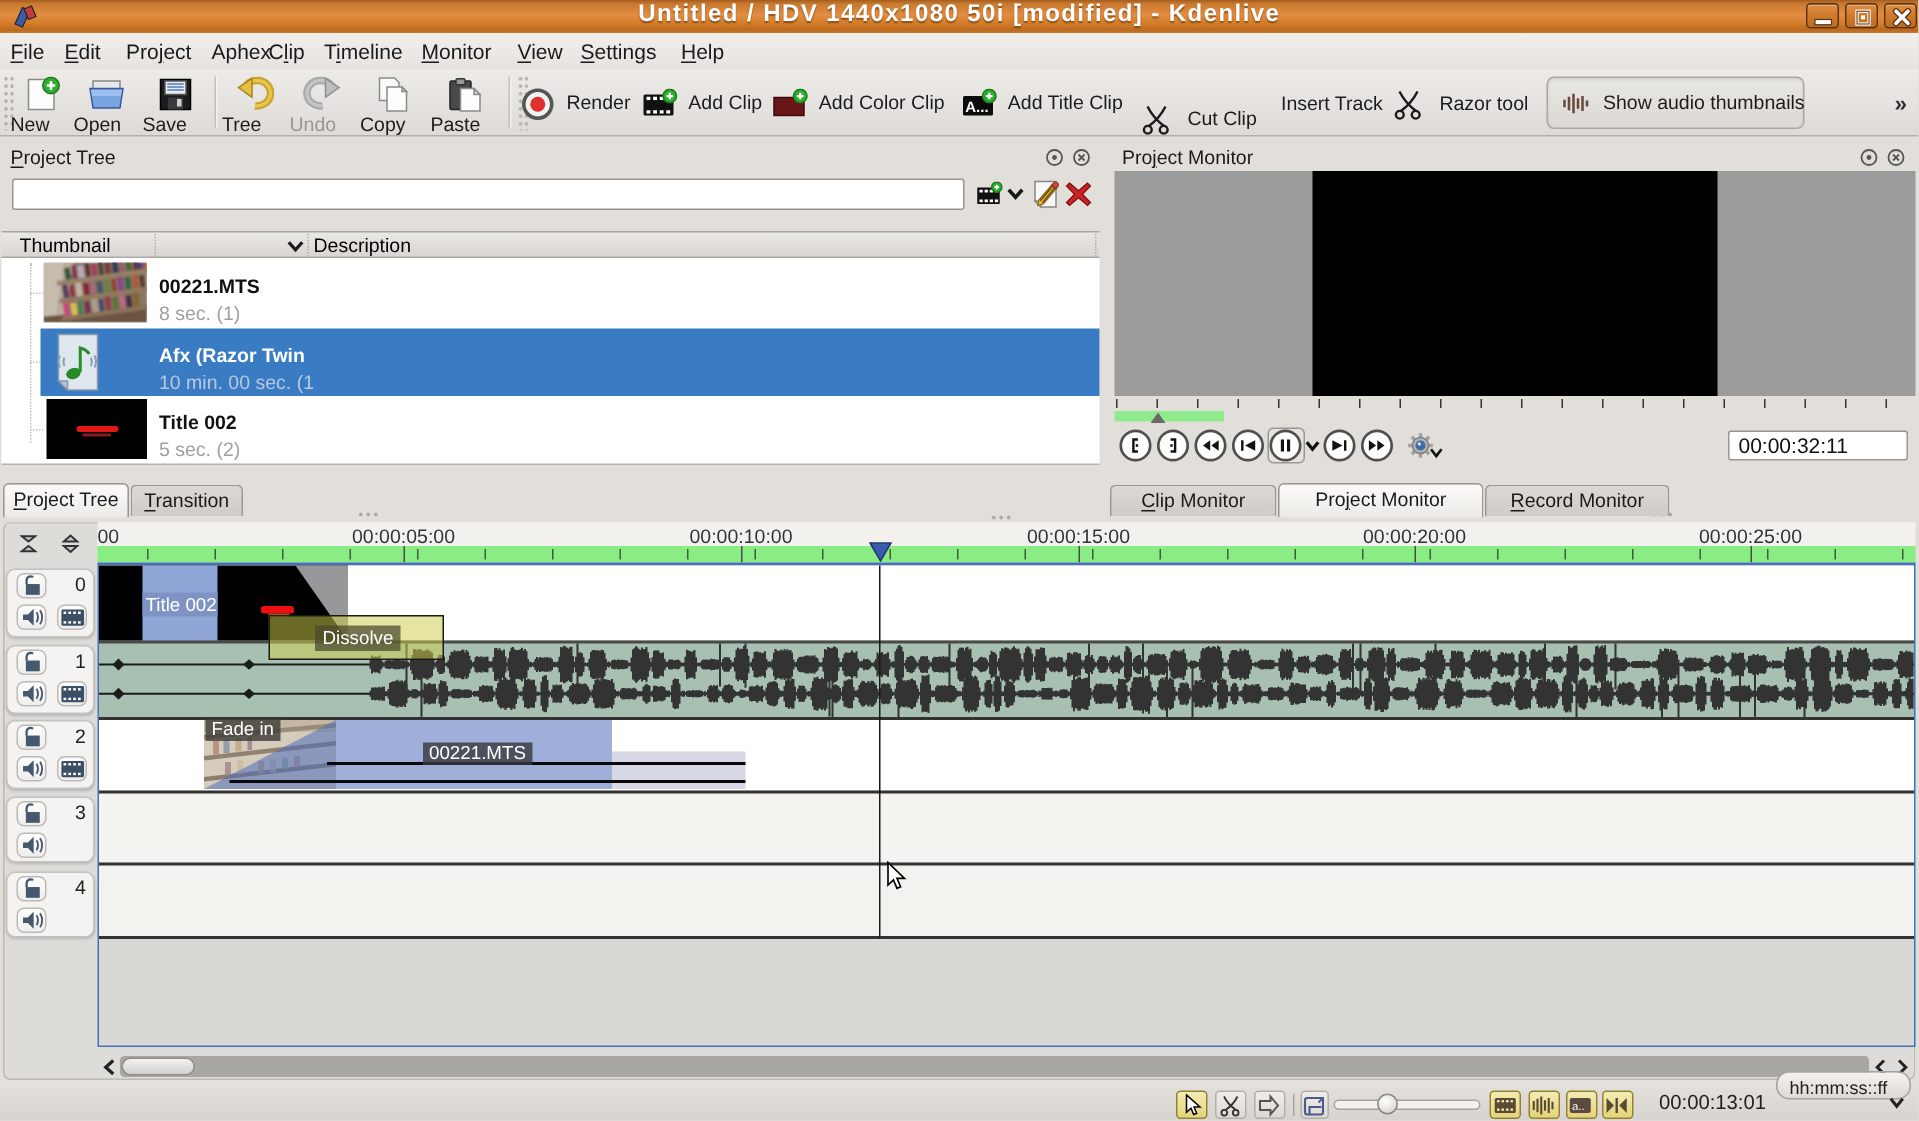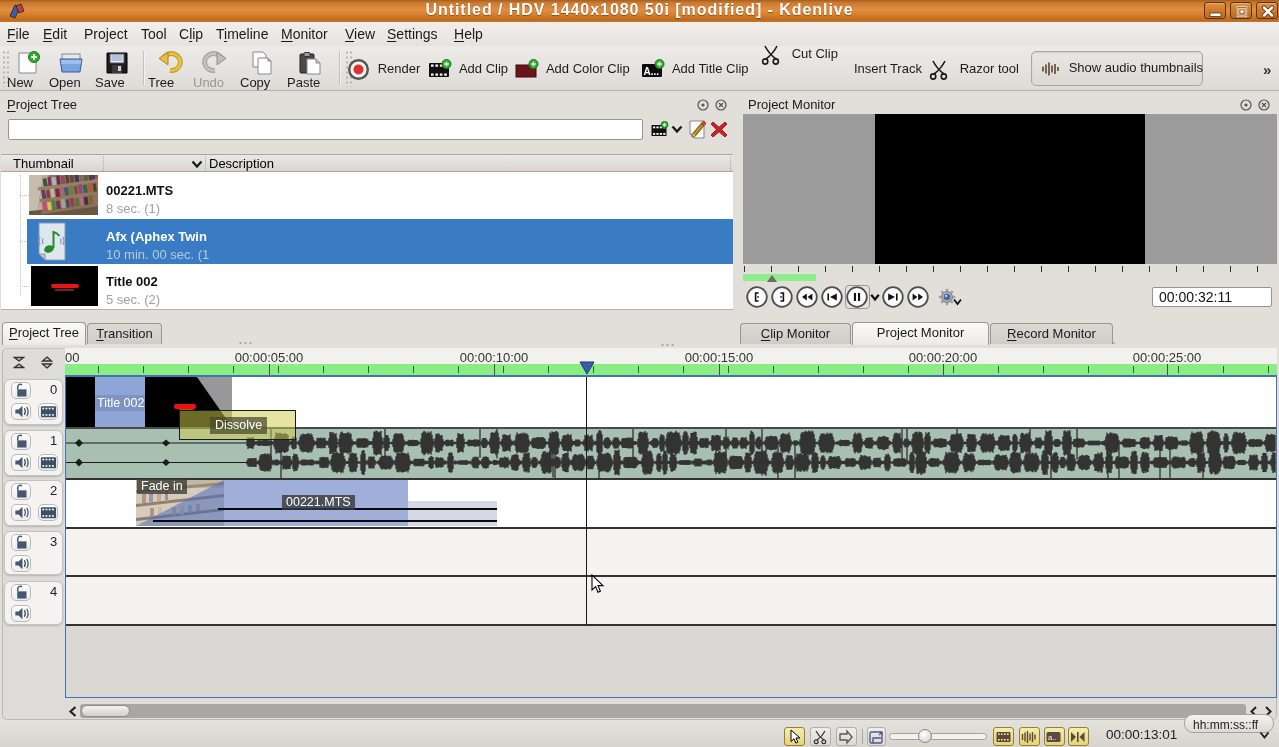--- a/index.html
+++ b/index.html
@@ -49,21 +49,21 @@
     <svg width="22" height="17">
       <path d="M7 4.5 L15 12.5 M15 4.5 L7 12.5" stroke="#5a3410" stroke-width="4.2" stroke-linecap="round"></path>
       <path d="M7 4.5 L15 12.5 M15 4.5 L7 12.5" stroke="#fff" stroke-width="2.5" stroke-linecap="round"></path>
     </svg>
   </div>
 
 <div class="abs" id="menubar"></div>
 <div class="menu" style="left:7px"><u>F</u>ile</div>
 <div class="menu" style="left:43px"><u>E</u>dit</div>
 <div class="menu" style="left:84px">Pro<u>j</u>ect</div>
-<div class="menu" style="left:141px">Tool</div>
+<div class="menu" style="left:141px">Aphex</div>
 <div class="menu" style="left:179px">C<u>l</u>ip</div>
 <div class="menu" style="left:216px">T<u>i</u>meline</div>
 <div class="menu" style="left:281px"><u>M</u>onitor</div>
 <div class="menu" style="left:345px"><u>V</u>iew</div>
 <div class="menu" style="left:387px"><u>S</u>ettings</div>
 <div class="menu" style="left:454px"><u>H</u>elp</div>
 
 <div class="abs" id="toolbar"></div>
 <div class="dots" style="left:2px"></div>
 <div class="tbig" style="left:7px;top:51px;width:42px">
@@ -160,21 +160,21 @@
 </svg>
 <span>Add Color Clip</span></div>
 <div class="tsm" style="left:641px;top:59px">
 <svg width="24" height="21" viewBox="0 0 24 21">
  <rect x="1" y="5" width="20" height="13" fill="#0c0c0c" rx="1"></rect>
  <text x="2.5" y="15.5" font-size="10" fill="#fff" font-family="Liberation Sans, sans-serif" font-weight="bold">A...</text>
  <circle cx="18.5" cy="5" r="4.5" fill="#2eae2e" stroke="#1c7a1c"></circle>
  <path d="M18.5 2.8 v4.4 M16.3 5 h4.4" stroke="#fff" stroke-width="1.5"></path>
 </svg>
 <span>Add Title Clip</span></div>
-<div class="tsm" style="left:760px;top:44px">
+<div class="tsm" style="left:760px;top:69px">
 <svg width="24" height="22" viewBox="0 0 24 22">
  <path d="M5 2 C8 8 12 12 16 15 M17 2 C14 8 10 12 6 15" stroke="#1a1a1a" stroke-width="1.6" fill="none"></path>
  <circle cx="5.2" cy="17.5" r="2.6" fill="none" stroke="#1a1a1a" stroke-width="1.6"></circle>
  <circle cx="15.8" cy="17.5" r="2.6" fill="none" stroke="#1a1a1a" stroke-width="1.6"></circle>
 </svg>
 <span>Cut Clip</span></div>
 <div class="tsm" style="left:854px;top:61px"><span>Insert Track</span></div>
 <div class="tsm" style="left:928px;top:59px">
 <svg width="24" height="22" viewBox="0 0 24 22">
  <path d="M5 2 C8 8 12 12 16 15 M17 2 C14 8 10 12 6 15" stroke="#1a1a1a" stroke-width="1.6" fill="none"></path>
@@ -304,21 +304,21 @@
 <div class="abs rowsub" style="left:106px;top:201px">8 sec. (1)</div>
 <div class="abs" style="left:27px;top:219px;width:706px;height:45px;background:#3a7cc4;"></div>
 <svg class="abs" style="left:33px;top:222px" width="38" height="39" viewBox="0 0 38 39">
  <path d="M6 1 h26 v37 h-20 l-6 -6 z" fill="#dfe7ee" stroke="#8a98a8"></path>
  <path d="M6 32 l6 6 v-6 z" fill="#b8c4d0" stroke="#8a98a8"></path>
  <ellipse cx="16" cy="27" rx="5" ry="3.6" fill="#2a8a2a" transform="rotate(-18 16 27)"></ellipse>
  <path d="M20.5 26 L20.5 10 q4 1 6 4" fill="none" stroke="#2a8a2a" stroke-width="2"></path>
  <path d="M7 15 q-2 4 0 8 M10 16.5 q-1.4 3 0 5.5" fill="none" stroke="#8aa0b8" stroke-width="1.4"></path>
  <path d="M30 15 q2 4 0 8 M27.5 16.5 q1.4 3 0 5.5" fill="none" stroke="#8aa0b8" stroke-width="1.4"></path>
 </svg>
-<div class="abs rowname" style="left:106px;top:229px;color:#fff">Afx (Aphex Twin</div>
+<div class="abs rowname" style="left:106px;top:229px;color:#fff">Afx (Razor Twin</div>
 <div class="abs rowsub" style="left:106px;top:247px;color:#b9c8dd">10 min. 00 sec. (1</div>
 <div class="abs" style="left:31px;top:266px;width:67px;height:40px;background:#000;"></div>
 <div class="abs" style="left:51px;top:284px;width:28px;height:4px;background:#e21818;border-radius:2px;"></div>
 <div class="abs" style="left:55px;top:289px;width:19px;height:2px;background:#8a1a1a;"></div>
 <div class="abs rowname" style="left:106px;top:274px">Title 002</div>
 <div class="abs rowsub" style="left:106px;top:292px">5 sec. (2)</div>
 <div class="tab on" style="left:2px;width:84px;"><u>P</u>roject Tree</div>
 <div class="tab off" style="left:87px;width:75px;"><u>T</u>ransition</div>
 
 <div class="abs ptitle" style="left:748px;top:97px">Pro<u>j</u>ect Monitor</div>

